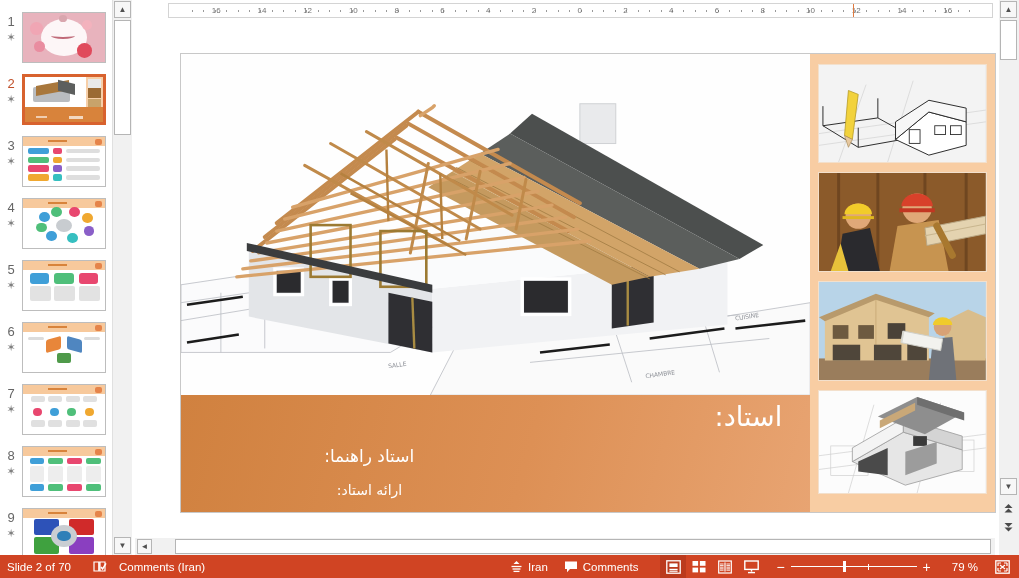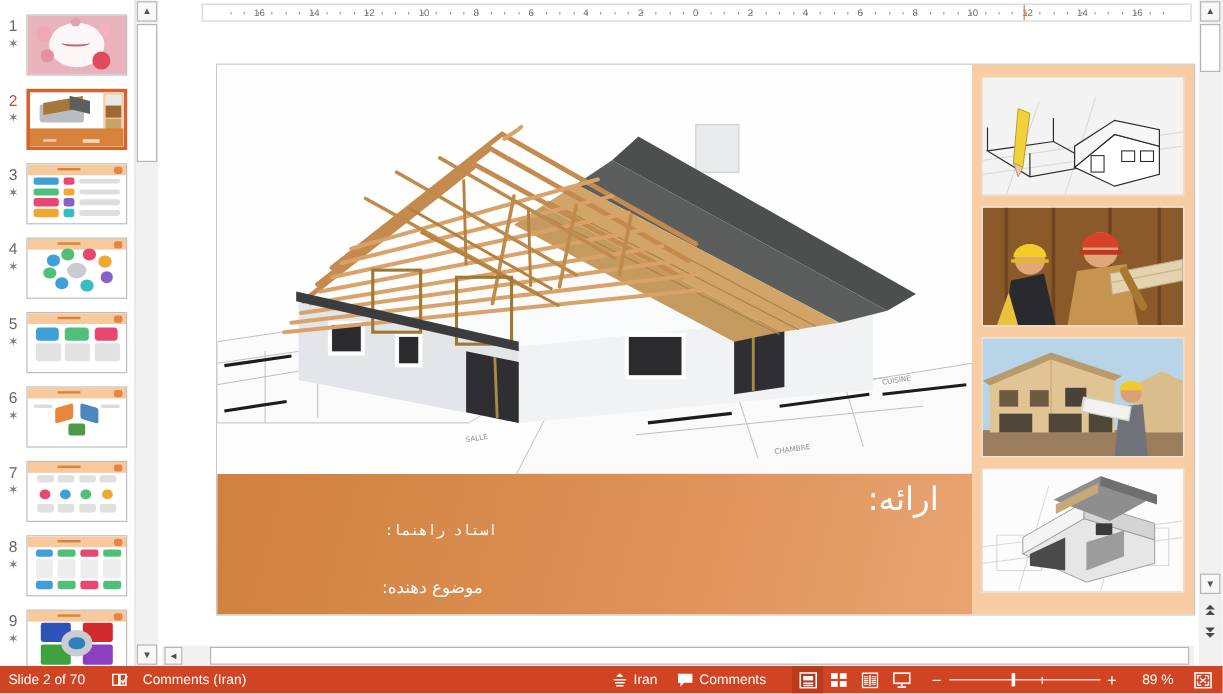--- a/index.html
+++ b/index.html
@@ -108,21 +108,21 @@
   }
   #slide-band {
     position:absolute; left:0; top:74.5%; width:77.3%; height:25.5%;
     background: linear-gradient(105deg,#d0813f 0%,#dd9055 55%,#e8a472 100%);
   }
   .band-txt {
     position:absolute; color:#ffffff; direction:rtl;
     font-family:"DejaVu Sans", sans-serif; white-space:nowrap;
   }
   #band-title { right:28px; top:6px; font-size:27px; }
-  #band-sub1  { right:calc(28px + 368px); top:40px; font-size:12px;font-family:Liberation Mono, monospace; }
+  #band-sub1  { right:calc(28px + 368px); top:51px; font-size:17px; }
   #band-sub2  { right:calc(28px + 380px); top:87px; font-size:14px; }
 
   #slide-strip {
     position:absolute; right:0; top:0; width:22.7%; height:100%;
     background:#f8cda3;
   }
   .strip-img {
     position:absolute; left:8px; right:8px; border:1px solid #f3e0cc;
     overflow:hidden; background:#ddd;
   }
@@ -630,23 +630,23 @@
           <g stroke="#9c7a32" stroke-width="2.6" fill="none">
             <rect x="130" y="172" width="40" height="52"></rect>
             <rect x="200" y="178" width="46" height="56"></rect>
           </g>
 
           <path d="M66 190 L252 232 L252 240 L66 198 Z" fill="#3a3c3e"></path>
         </svg>
       </div>
 
       <div id="slide-band">
-        <div class="band-txt" id="band-title">ارائه:</div>
+        <div class="band-txt" id="band-title">استاد:</div>
         <div class="band-txt" id="band-sub1">استاد راهنما:</div>
-        <div class="band-txt" id="band-sub2">موضوع دهنده:</div>
+        <div class="band-txt" id="band-sub2">ارائه استاد:</div>
       </div>
 
       <div id="slide-strip">
 
         <div class="strip-img" style="top:10px;height:99px;">
           <svg viewBox="0 0 170 99" width="100%" height="100%" preserveAspectRatio="none">
             <rect width="170" height="99" fill="#f3f3f3"></rect>
             <g stroke="#cccccc" stroke-width="0.6" fill="none">
               <path d="M0 70 L170 46"></path>
                 <path d="M0 82 L170 58"></path>
@@ -870,21 +870,21 @@
       <span style="padding:0 6px;font-size:14px;line-height:1">−</span>
       <span class="zline"></span>
       <span class="zthumb"></span>
       <span class="zline" style="width:22px"></span>
       <span class="ztick"></span>
       <span class="zline" style="width:48px"></span>
       <span style="padding:0 6px;font-size:14px;line-height:1">+</span>
     </div>
 
     <div id="zoompct">
-      <span>89 %</span>
+      <span>79 %</span>
     </div>
 
     <div class="sb-item" style="padding-right:9px">
       <svg width="15" height="14" viewBox="0 0 15 14">
         <rect x="0.8" y="0.8" width="13.4" height="12.4" fill="none" stroke="#fff" stroke-width="1.3"></rect>
         <path d="M3 3 L6 3 L3 3 L3 6" stroke="#fff" stroke-width="1.2" fill="none"></path>
         <path d="M12 3 L9 3 M12 3 L12 6" stroke="#fff" stroke-width="1.2"></path>
         <path d="M3 11 L6 11 M3 11 L3 8" stroke="#fff" stroke-width="1.2"></path>
         <path d="M12 11 L9 11 M12 11 L12 8" stroke="#fff" stroke-width="1.2"></path>
         <path d="M5 5 L10 9 M10 5 L5 9" stroke="#fff" stroke-width="1.1"></path>

